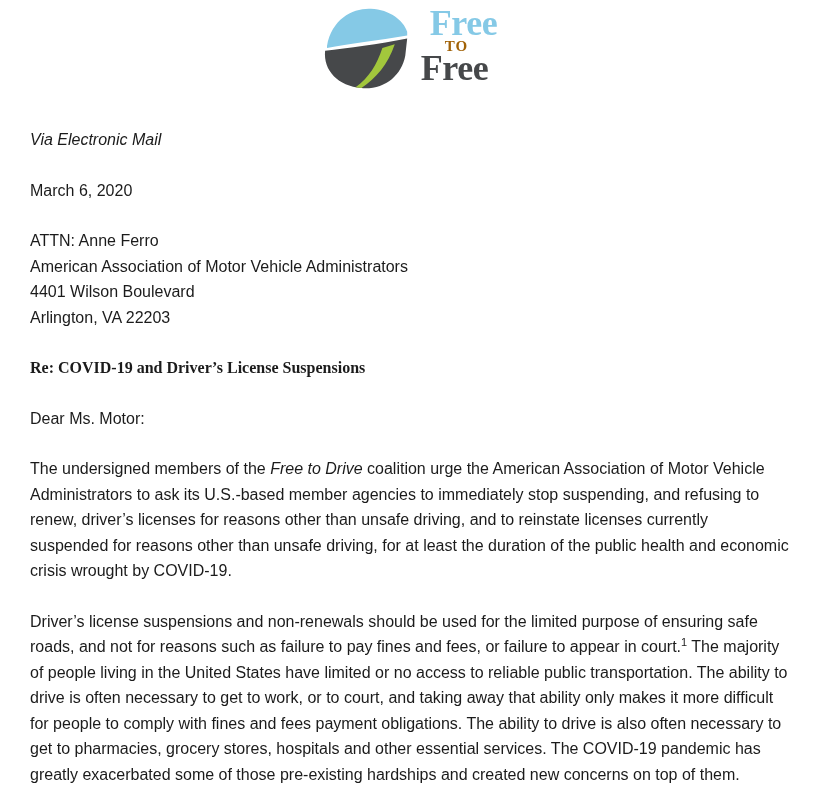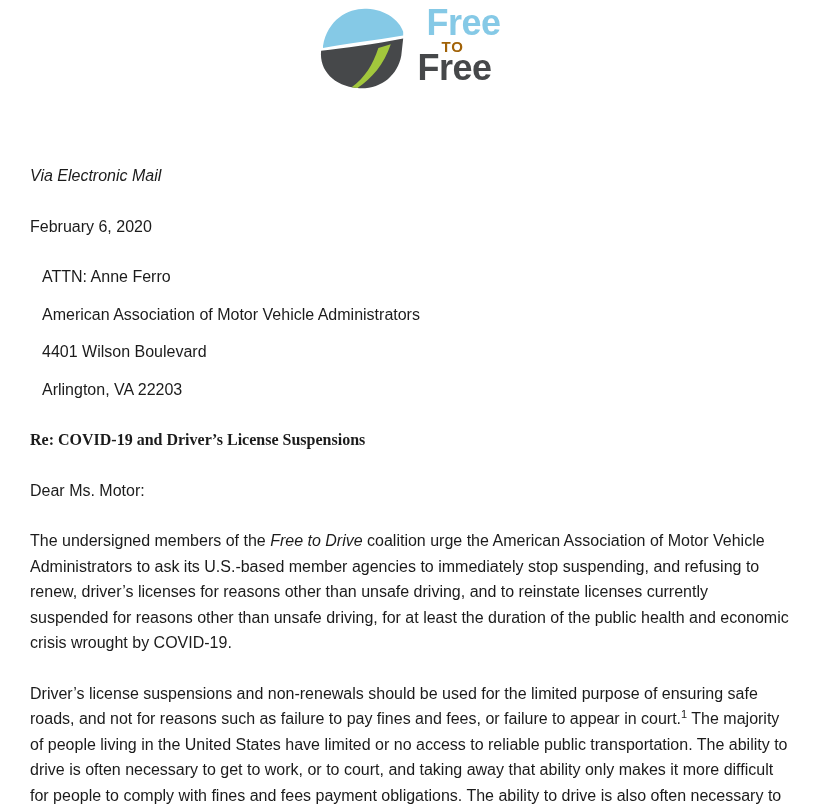--- a/index.html
+++ b/index.html
@@ -17,21 +17,21 @@
   }
   
   .logo {
     display: flex;
     justify-content: center;
     align-items: flex-start;
     padding-top: 6px;
     height: 100px;
   }
   .logo-icon { width: 96px; height: 84px; flex: 0 0 auto; }
-  .logo-text { margin-left: 4px; line-height: 1; }
+  .logo-text { margin-left: 4px; line-height: 1; font-family: Liberation Serif, serif; }
   .logo-free {
     font-size: 36px;
     font-weight: bold;
     letter-spacing: -0.5px;
     margin-left: 9px;
     line-height: 0.95;
   }
   .logo-to {
     font-size: 15px;
     font-weight: bold;
@@ -46,23 +46,23 @@
     margin-top: -3px;
     line-height: 0.95;
   }
   
   .letter {
     padding: 27px 28px 0 30px;
     font-size: 16px;
     line-height: 25.5px;
   }
   .block { margin-bottom: 25px; }
-  .delivery { font-style: italic; margin-top: 36px; }
+  .delivery { font-style: italic; }
   .subject { font-weight: bold; font-family: Liberation Serif, serif; }
-  .addr div { margin: 12px; }
+  .addr div { margin: 0; }
   p.body-para { margin-bottom: 25px; }
   .coalition-italic { font-style: italic; }
   sup.fnref {
     font-size: 11px;
     line-height: 0;
     vertical-align: super;
   }
 </style>
 </head>
 <body>
@@ -82,21 +82,21 @@
       <div class="logo-free" style="color:#85c9e6">Free</div>
       <div class="logo-to" style="color:#a16207">TO</div>
       <div class="logo-drive" style="color:#46484a">Free</div>
     </div>
   </div>
 
   <div class="letter">
 
     <div class="block delivery">Via Electronic Mail</div>
 
-    <div class="block">February 6, 2020</div>
+    <div class="block">March 6, 2020</div>
 
     <div class="block addr">
       <div>ATTN: Anne Ferro</div>
       <div>American Association of Motor Vehicle Administrators</div>
       <div>4401 Wilson Boulevard</div>
       <div>Arlington, VA 22203</div>
     </div>
 
     <div class="block subject">Re: COVID-19 and Driver’s License Suspensions</div>
 

